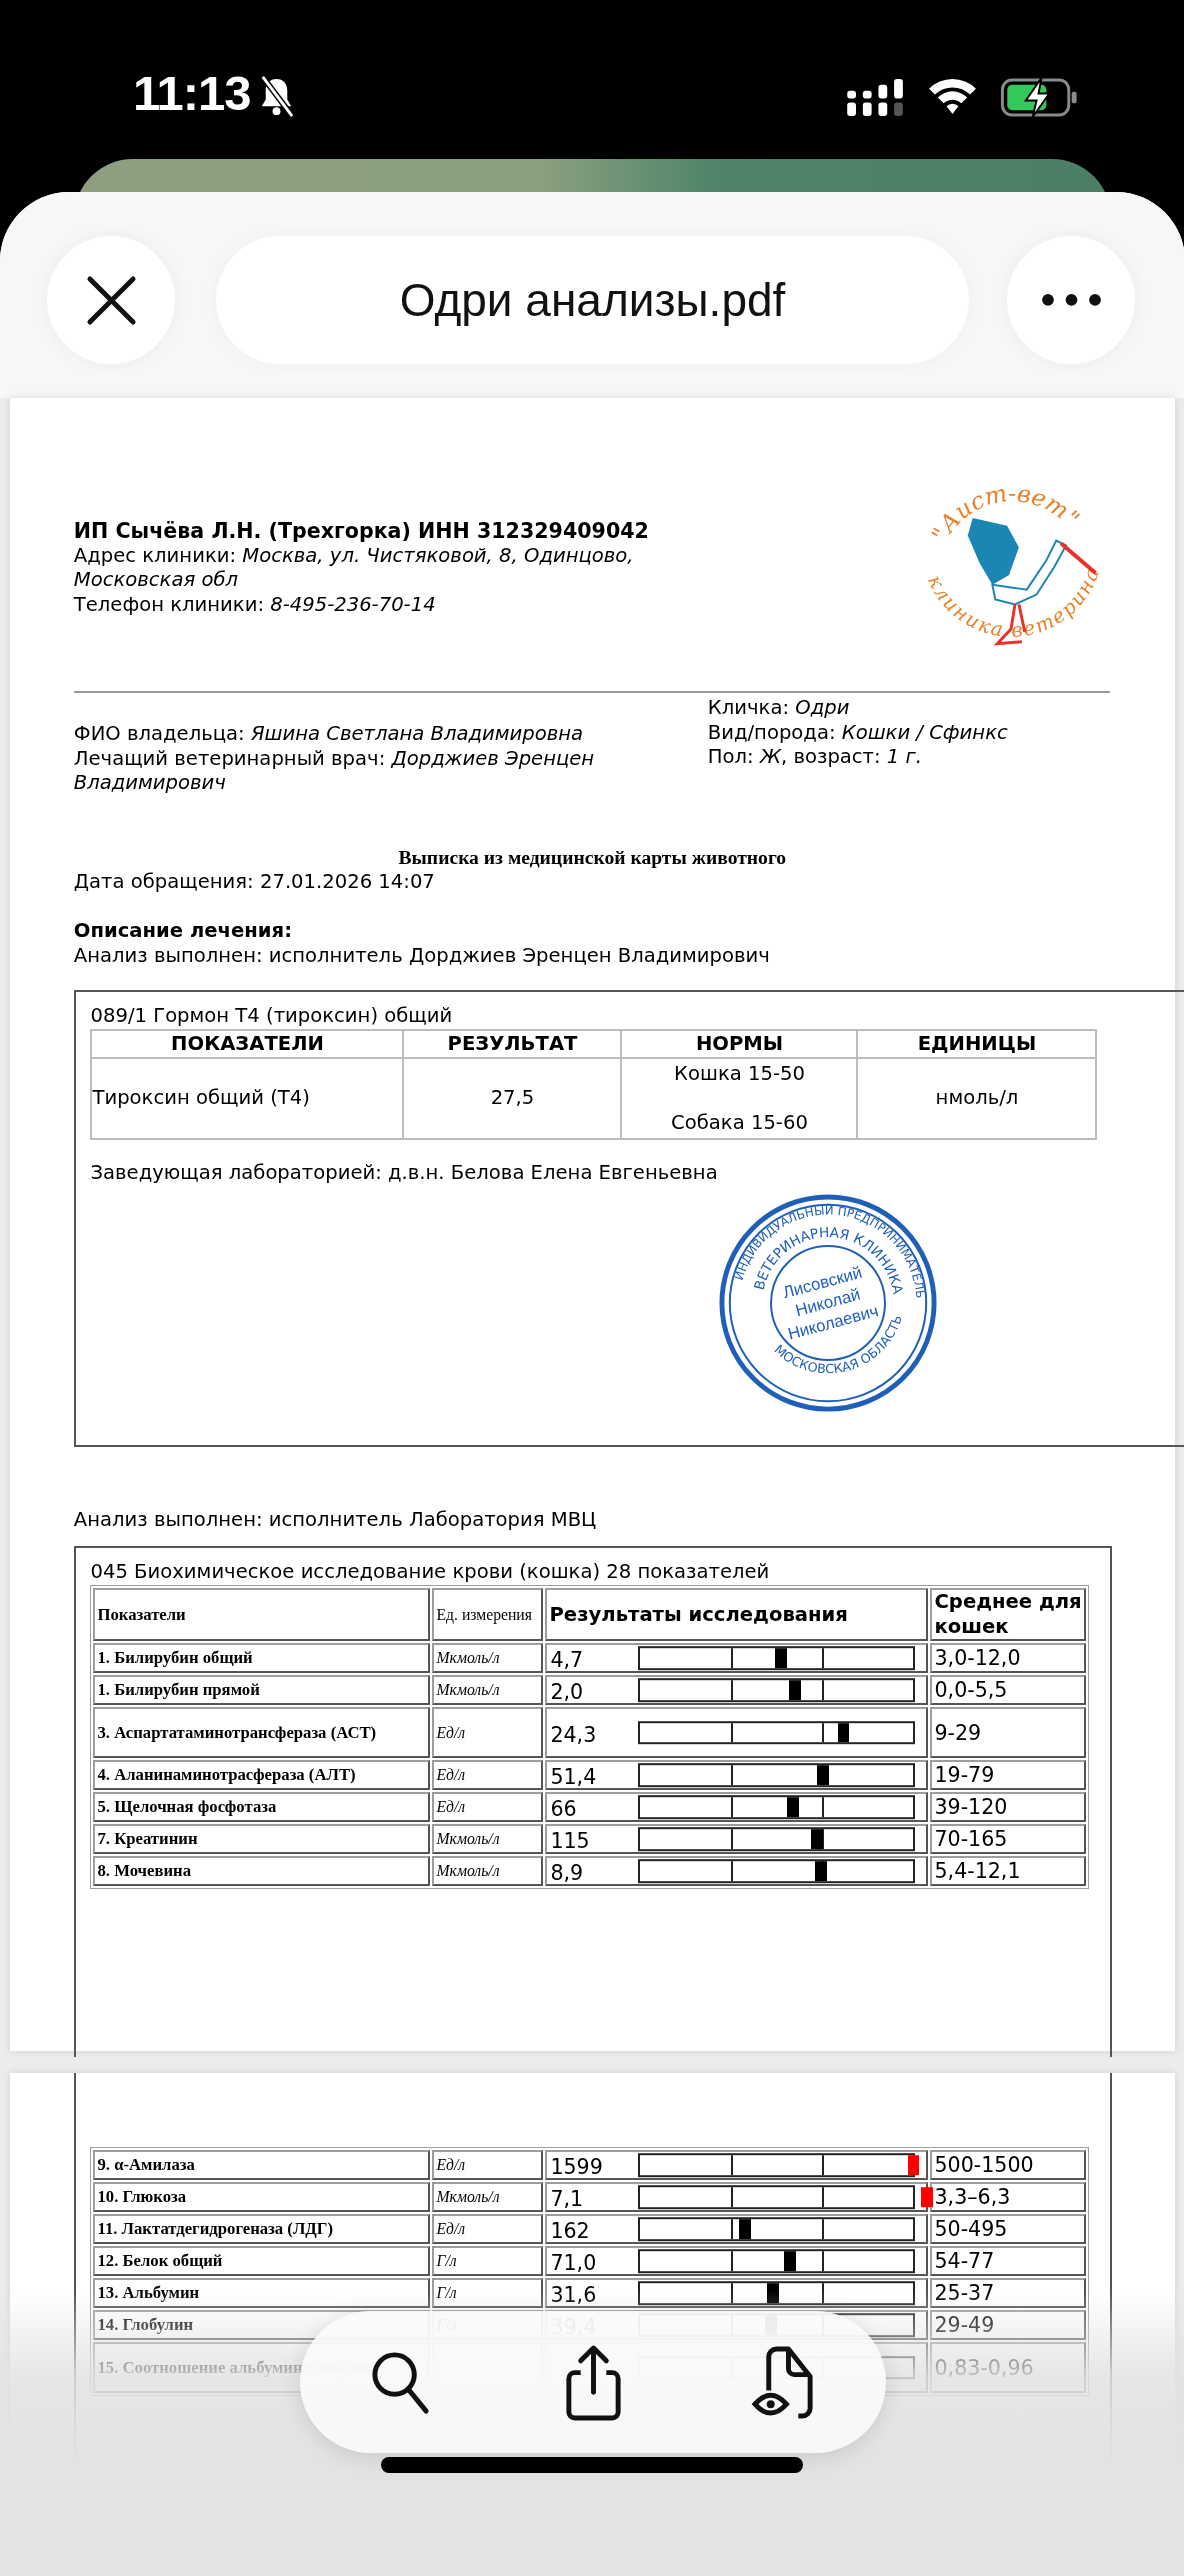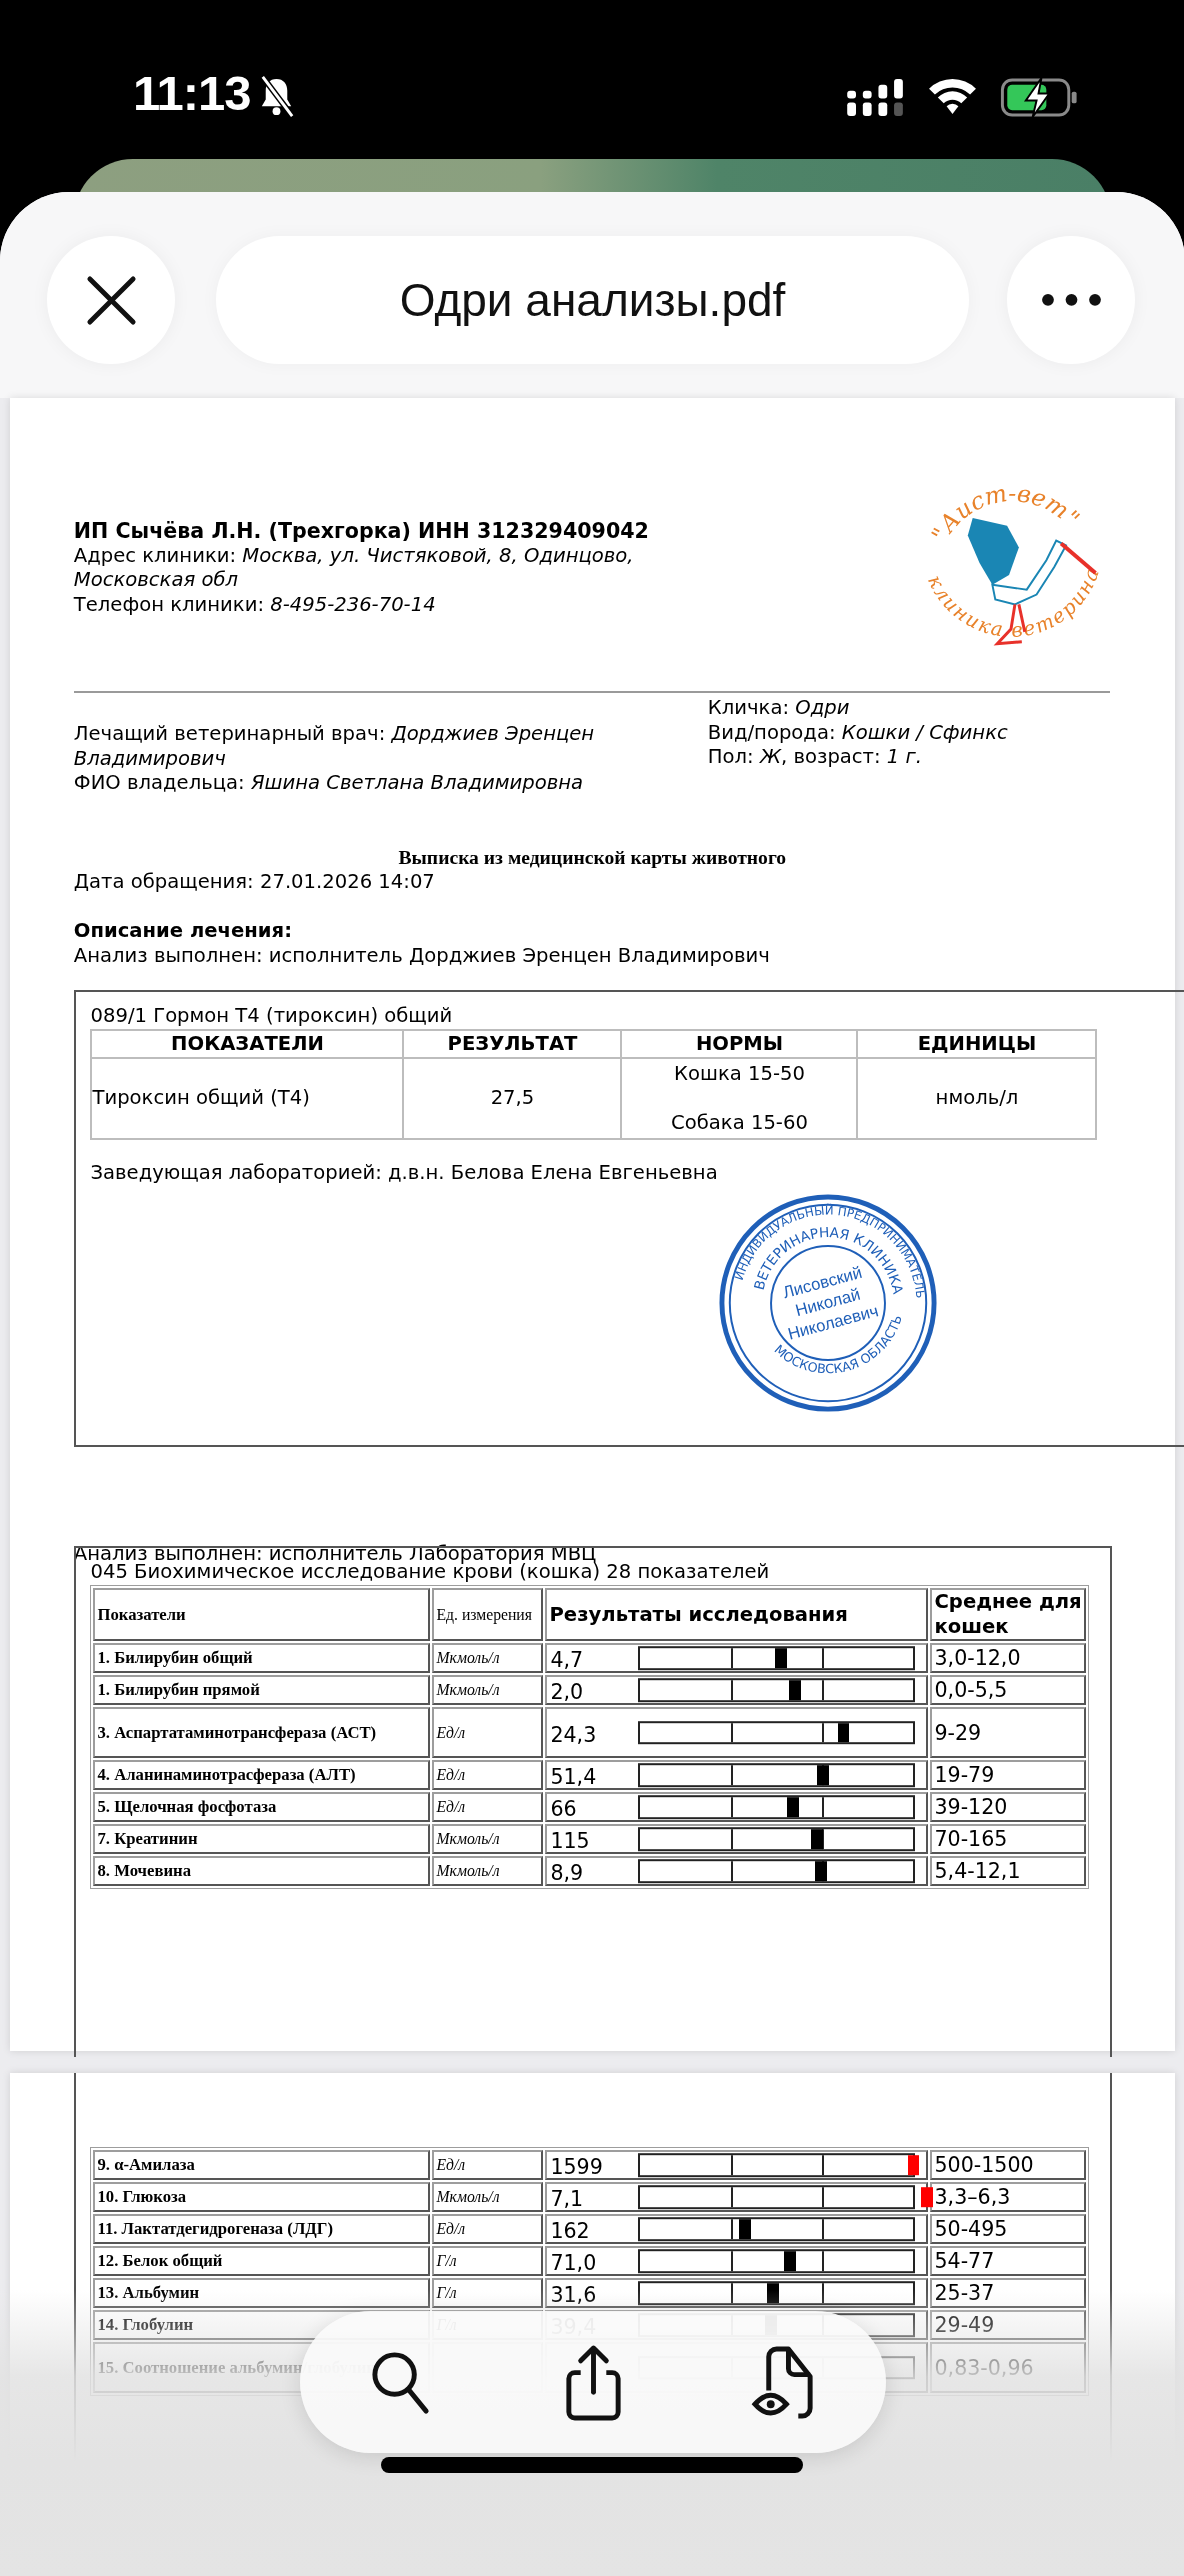--- a/index.html
+++ b/index.html
@@ -51,21 +51,21 @@
   .t4-box { position: absolute; left: 64px; top: 592px; width: 1176px; height: 457px; border: 2px solid #555; }
   .t4-code { position: absolute; left: 14.7px; top: 11.8px; font-size: 19.6px; font-family: "DejaVu Sans", sans-serif; }
   table.t4 { position: absolute; left: 14.7px; top: 37px; width: 1007px; border-collapse: collapse; font-family: "DejaVu Sans", sans-serif; font-size: 19.6px; }
   table.t4 th, table.t4 td { border: 2px solid #bdbdbd; text-align: center; }
   table.t4 th { font-weight: 700; height: 27.5px; font-size: 19.6px; }
   table.t4 td { height: 81px; line-height: 23.6px; }
   table.t4 td.left { text-align: left; }
   .head-lab { position: absolute; left: 14.7px; top: 169px; font-size: 19.6px; font-family: "DejaVu Sans", sans-serif; }
   .stamp { position: absolute; left: 642px; top: 201px; width: 221px; height: 221px; }
 
-  .lab-exec { left: 64px; top: 1144px; }
+  .lab-exec { left: 64px; top: 1110px; }
 
   
   .bio-box { position: absolute; left: 64px; top: 1148px; width: 1038px; height: 511px; border: 2px solid #555; border-bottom: none; }
   .bio-code { position: absolute; left: 14.7px; top: 11.8px; font-size: 19.6px; font-family: "DejaVu Sans", sans-serif; }
   table.bio { position: absolute; left: 14.7px; border-collapse: separate; border-spacing: 2px; width: 999px; table-layout: fixed; background: #fff; border: 1px solid #9d9d9d; }
   table.bio td { border: 2px solid #9d9d9d; border-right-color: #555; border-bottom-color: #555; padding: 0 2px; vertical-align: middle; }
   .c-name { width: 337px; font-family: "Liberation Serif", serif; font-weight: 700; font-size: 16.7px; line-height: 19.6px; }
   .c-unit { width: 111px; font-family: "Liberation Serif", serif; font-style: italic; font-size: 15.7px; line-height: 17.7px; }
   .c-res { width: 383px; font-family: "DejaVu Sans", sans-serif; font-size: 20.6px; position: relative; }
   .c-norm { font-family: "DejaVu Sans", sans-serif; font-size: 20.6px; }
@@ -170,22 +170,22 @@
       <text font-family="DejaVu Serif, serif" font-style="italic" font-size="20" fill="#e8822a" letter-spacing="2"><textPath href="#ringBot" startOffset="6%">клиника ветеринарная</textPath></text>
       <path d="M75 62 L110 70 L122 92 L112 120 L95 130 L82 108 L70 80 Z" fill="#1a86b4"></path>
       <path d="M95 130 L130 135 L150 105 L160 85 L170 90 L158 112 L140 140 L118 150 L98 145 Z" fill="none" stroke="#1a86b4" stroke-width="2"></path>
       <path d="M165 88 L200 118" stroke="#e8312a" stroke-width="4"></path>
       <path d="M118 150 L114 175 L100 190 L125 188 M122 150 L128 178" stroke="#e8312a" stroke-width="3" fill="none"></path>
     </svg>
 
     <div class="hr"></div>
 
     <div class="doc owner">
+      <div><span>ФИО владельца: </span><i>Яшина Светлана Владимировна</i></div>
       <div><span>Лечащий ветеринарный врач: </span><i>Дорджиев Эренцен Владимирович</i></div>
-      <div><span>ФИО владельца: </span><i>Яшина Светлана Владимировна</i></div>
     </div>
     <div class="doc pet">
       <div><span>Кличка: </span><i>Одри</i></div>
       <div><span>Вид/порода: </span><i>Кошки / Сфинкс</i></div>
       <div><span>Пол: </span><i>Ж</i><span>, возраст: </span><i>1 г.</i></div>
     </div>
 
     <div class="extract-title">Выписка из медицинской карты животного</div>
     <div class="doc visit-date"><span>Дата обращения: </span><span>27.01.2026 14:07</span></div>
     <div class="doc descr">

